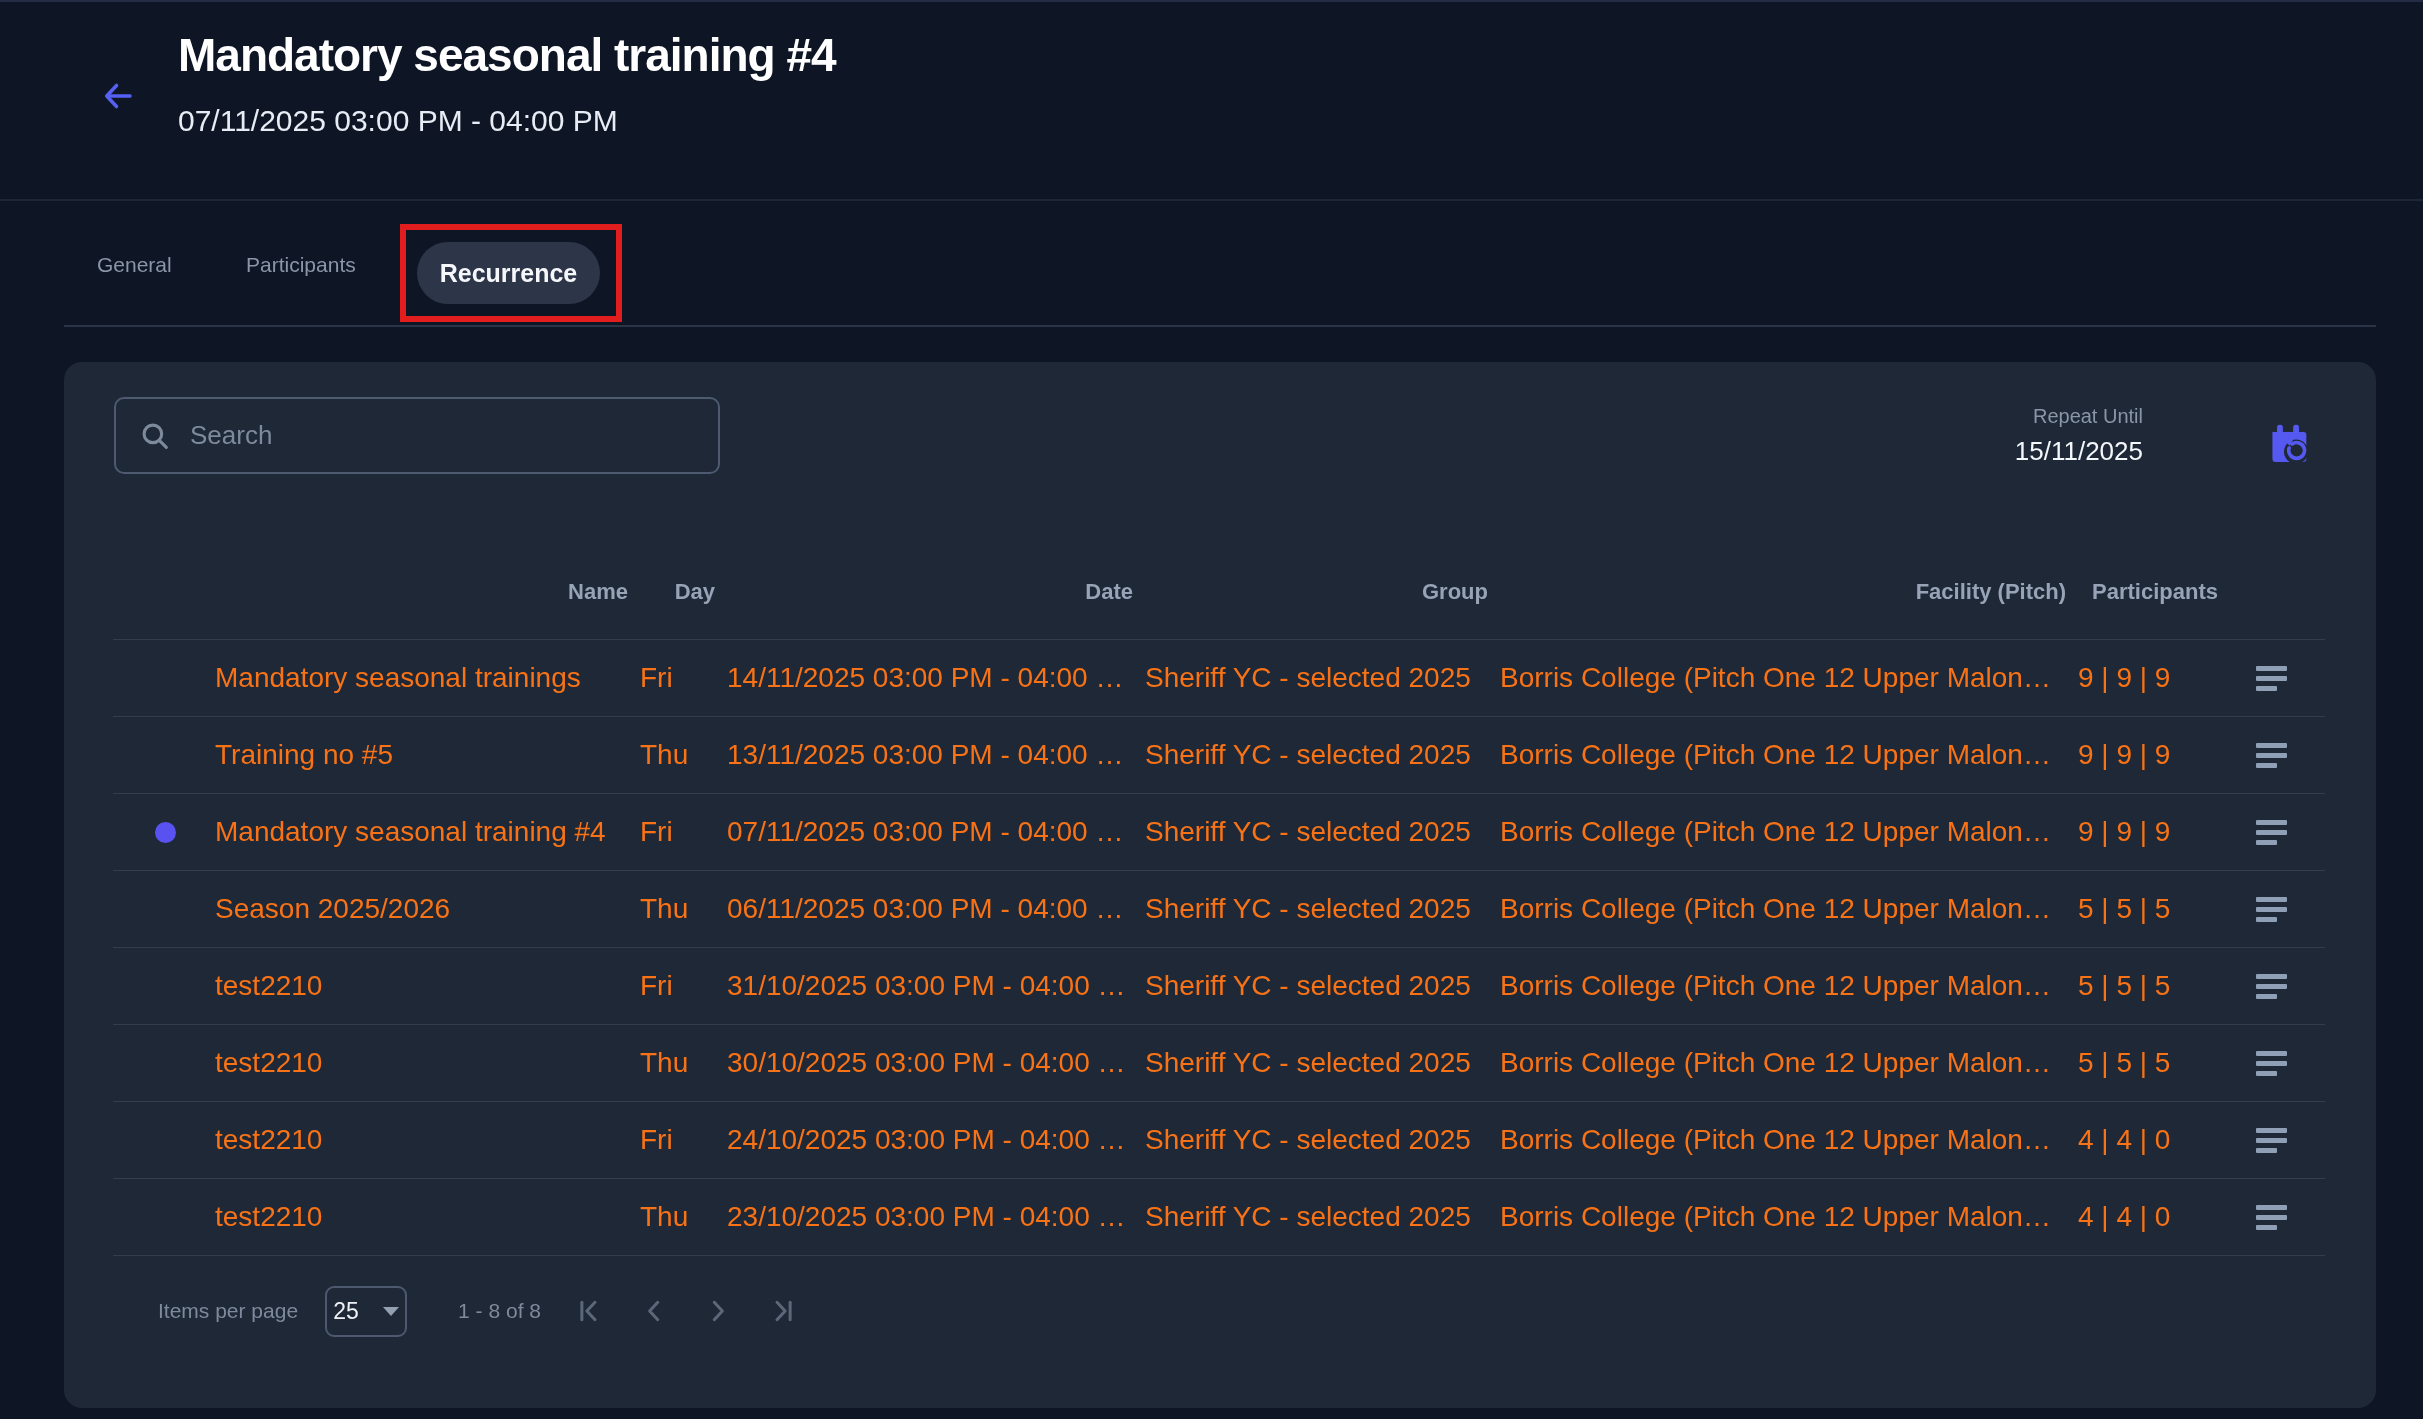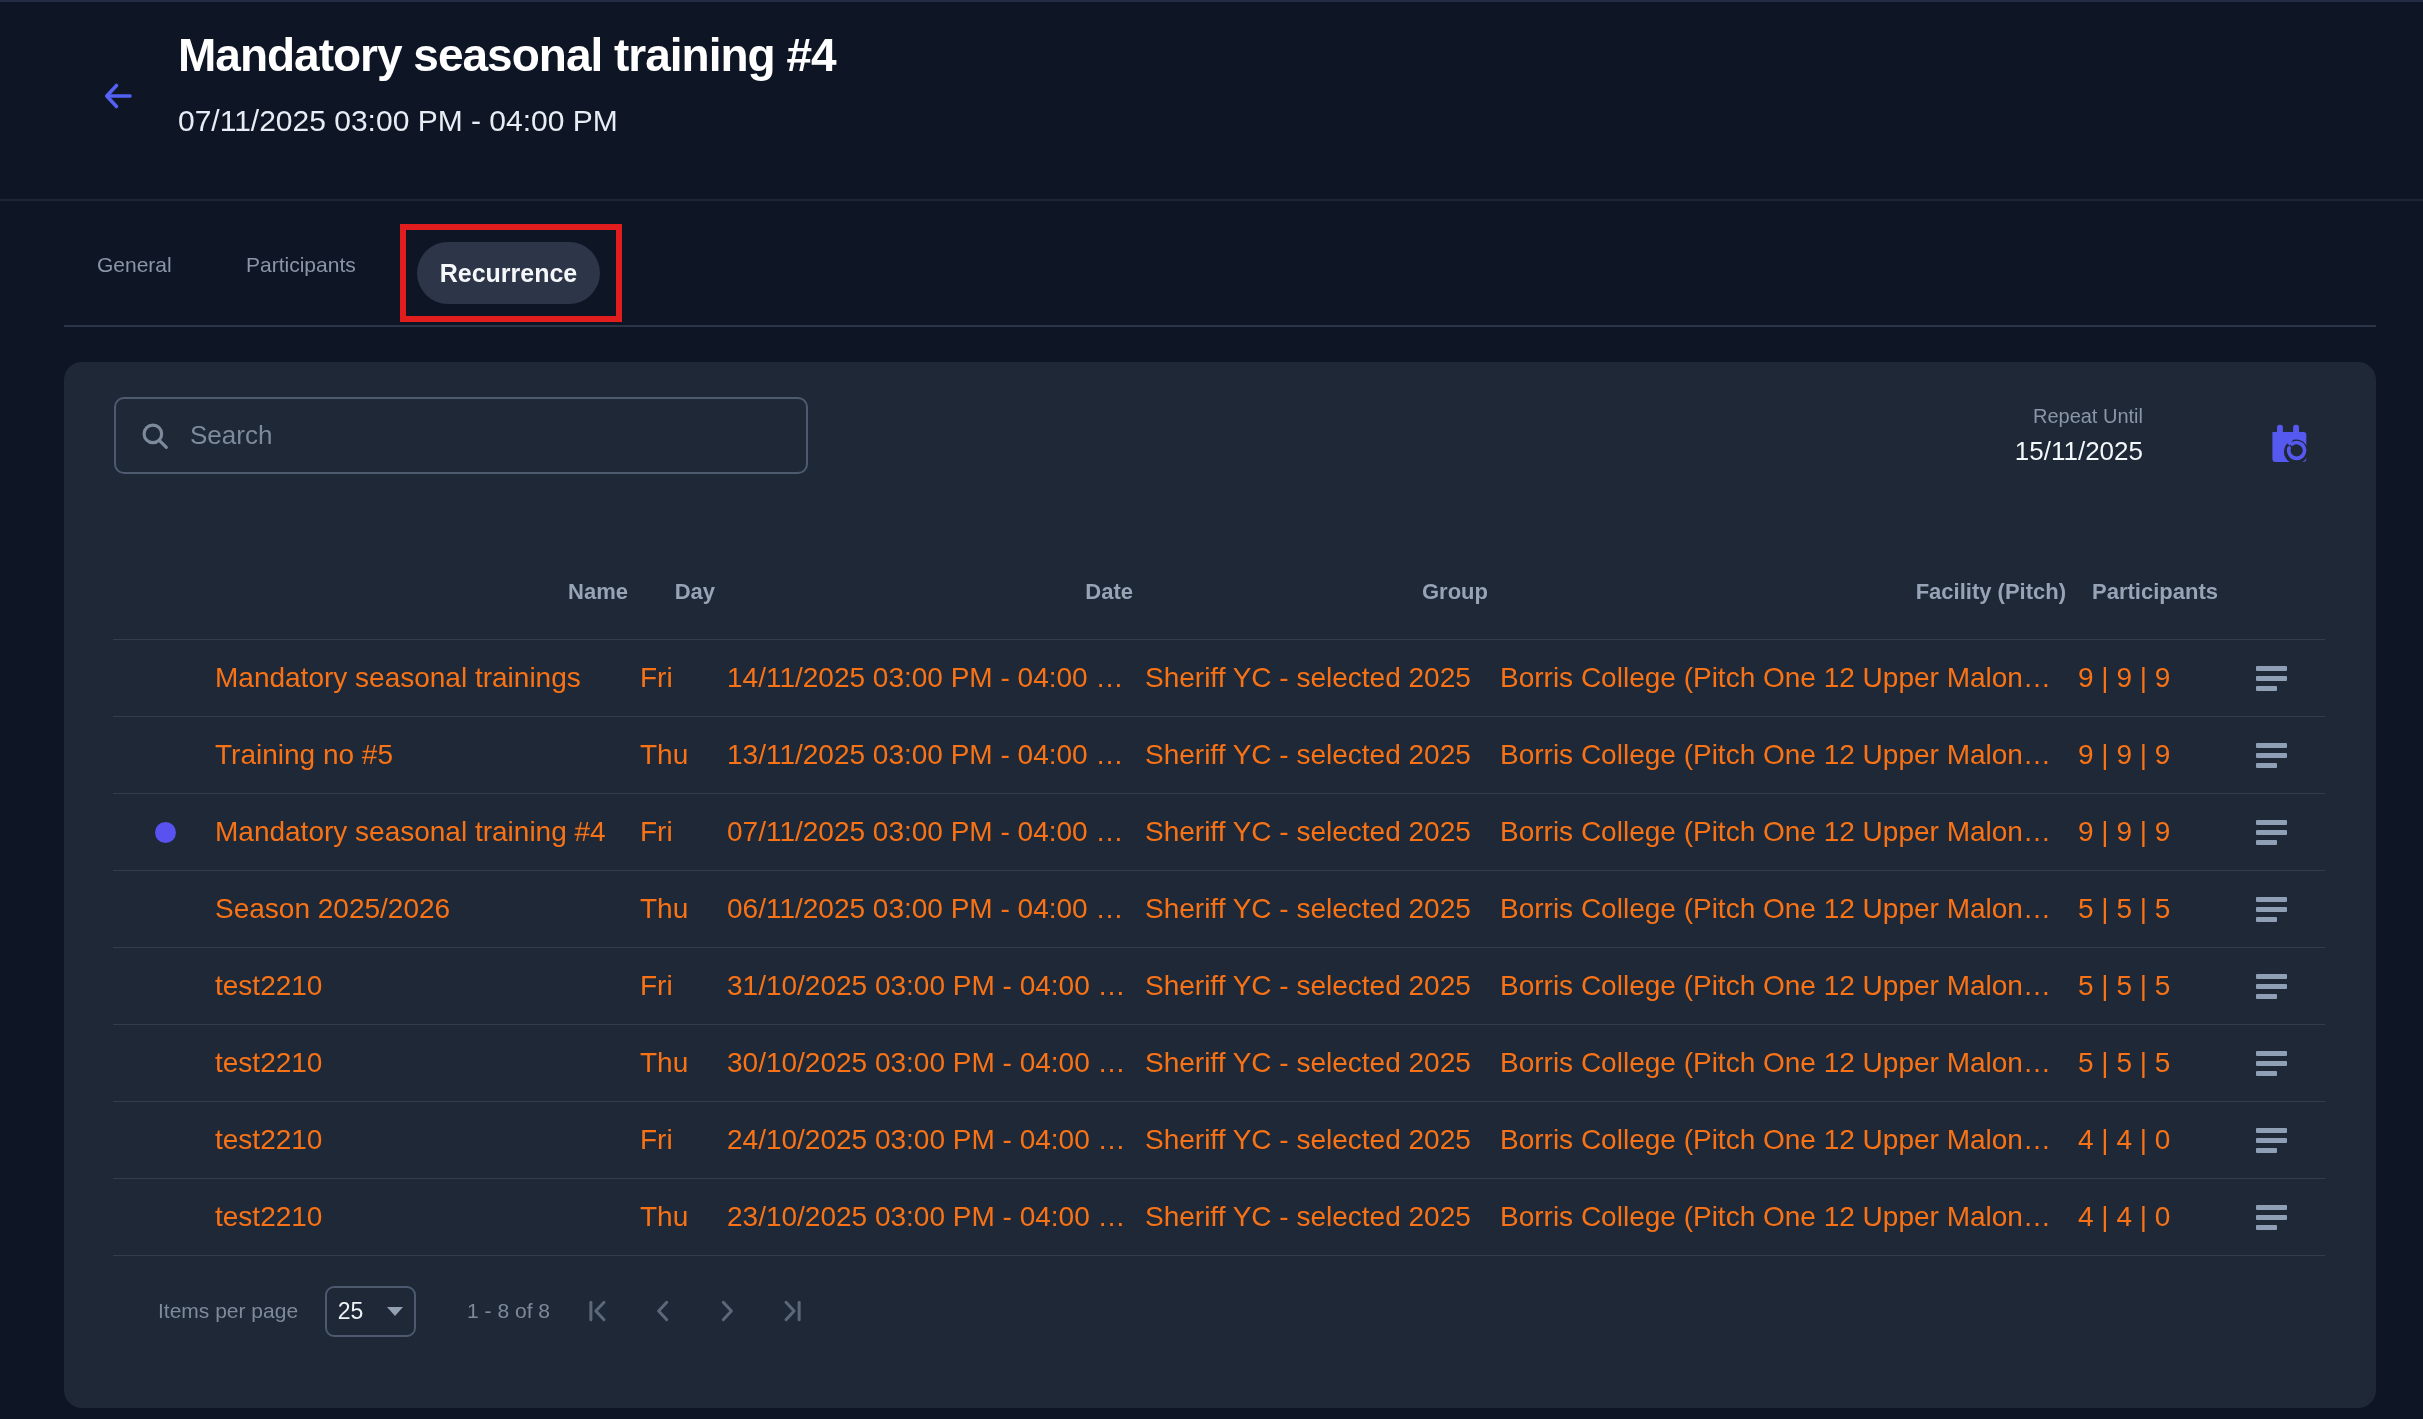--- a/index.html
+++ b/index.html
@@ -19,21 +19,21 @@
   .tab-general { left:97px; }
   .tab-participants { left:246px; }
   .tab-pill { position:absolute; left:417px; top:242px; width:183px; height:62px; line-height:62px; text-align:center; background:#2c3648; border-radius:31px; color:#f5f7fa; font-size:25px; font-weight:600; cursor:pointer; }
   .annotation-box { position:absolute; left:400px; top:224px; width:222px; height:98px; border:6px solid #e11d1d; pointer-events:none; }
   .tabs-divider { position:absolute; left:64px; top:325px; width:2312px; height:2px; background:#2a3547; }
 
   
   .card { position:absolute; left:64px; top:362px; width:2312px; height:1046px; background:#1e2836; border-radius:18px; }
 
   
-  .search-box { position:absolute; left:50px; top:35px; width:694px; height:77px; border:2px solid #4d5a70; border-radius:10px; display:flex; align-items:center; background:transparent; }
+  .search-box { position:absolute; left:50px; top:35px; width:606px; height:77px; border:2px solid #4d5a70; border-radius:10px; display:flex; align-items:center; background:transparent; }
   .search-box svg { margin-left:22px; flex:none; }
   .search-box input { flex:1; margin-left:18px; margin-right:14px; background:transparent; border:none; outline:none; font-size:26px; color:#eef2f7; font-family:inherit; }
   .search-box input::placeholder { color:#7d8a9c; opacity:1; }
 
   
   .repeat-block { position:absolute; right:233px; top:43px; text-align:right; }
   .repeat-label { font-size:20px; color:#8a95a7; }
   .repeat-value { margin-top:8px; font-size:26px; color:#f4f7fb; }
   .cal-btn { position:absolute; right:64px; top:58px; width:48px; height:48px; display:flex; align-items:center; justify-content:center; cursor:pointer; }
 
@@ -49,21 +49,21 @@
   .c-action { display:flex; align-items:center; justify-content:center; }
   .notes-icon { display:flex; flex-direction:column; gap:5px; cursor:pointer; padding:6px; }
   .notes-icon i { display:block; height:5px; border-radius:1px; background:#8fa0b6; }
   .notes-icon i:nth-child(1){ width:31px; }
   .notes-icon i:nth-child(2){ width:31px; }
   .notes-icon i:nth-child(3){ width:21px; }
 
   
   .pagination { position:absolute; left:94px; top:922px; height:54px; display:flex; align-items:center;justify-content:space-between; }
   .ipp-label { font-size:21px; color:#7e8a9b; }
-  .page-size { margin-left:27px; width:91px; height:51px; border:2px solid #4c596e; border-radius:9px; display:flex; align-items:center; justify-content:center; gap:24px; cursor:pointer; }
+  .page-size { margin-left:27px; width:82px; height:51px; border:2px solid #4c596e; border-radius:9px; display:flex; align-items:center; justify-content:center; gap:24px; cursor:pointer; }
   .page-size .val { font-size:23px; color:#eef2f7; }
   .caret { width:0; height:0; border-left:8px solid transparent; border-right:8px solid transparent; border-top:9px solid #93a0b2; }
   .page-range { margin-left:51px; font-size:21px; color:#7e8a9b; }
   .nav-btn { margin-left:34px; width:30px; height:30px; display:flex; align-items:center; justify-content:center; cursor:pointer; }
   .nav-btn:first-of-type { margin-left:46px; }
   .nav-btn svg { stroke:#5c6879; }
 </style>
 </head>
 <body>
 

